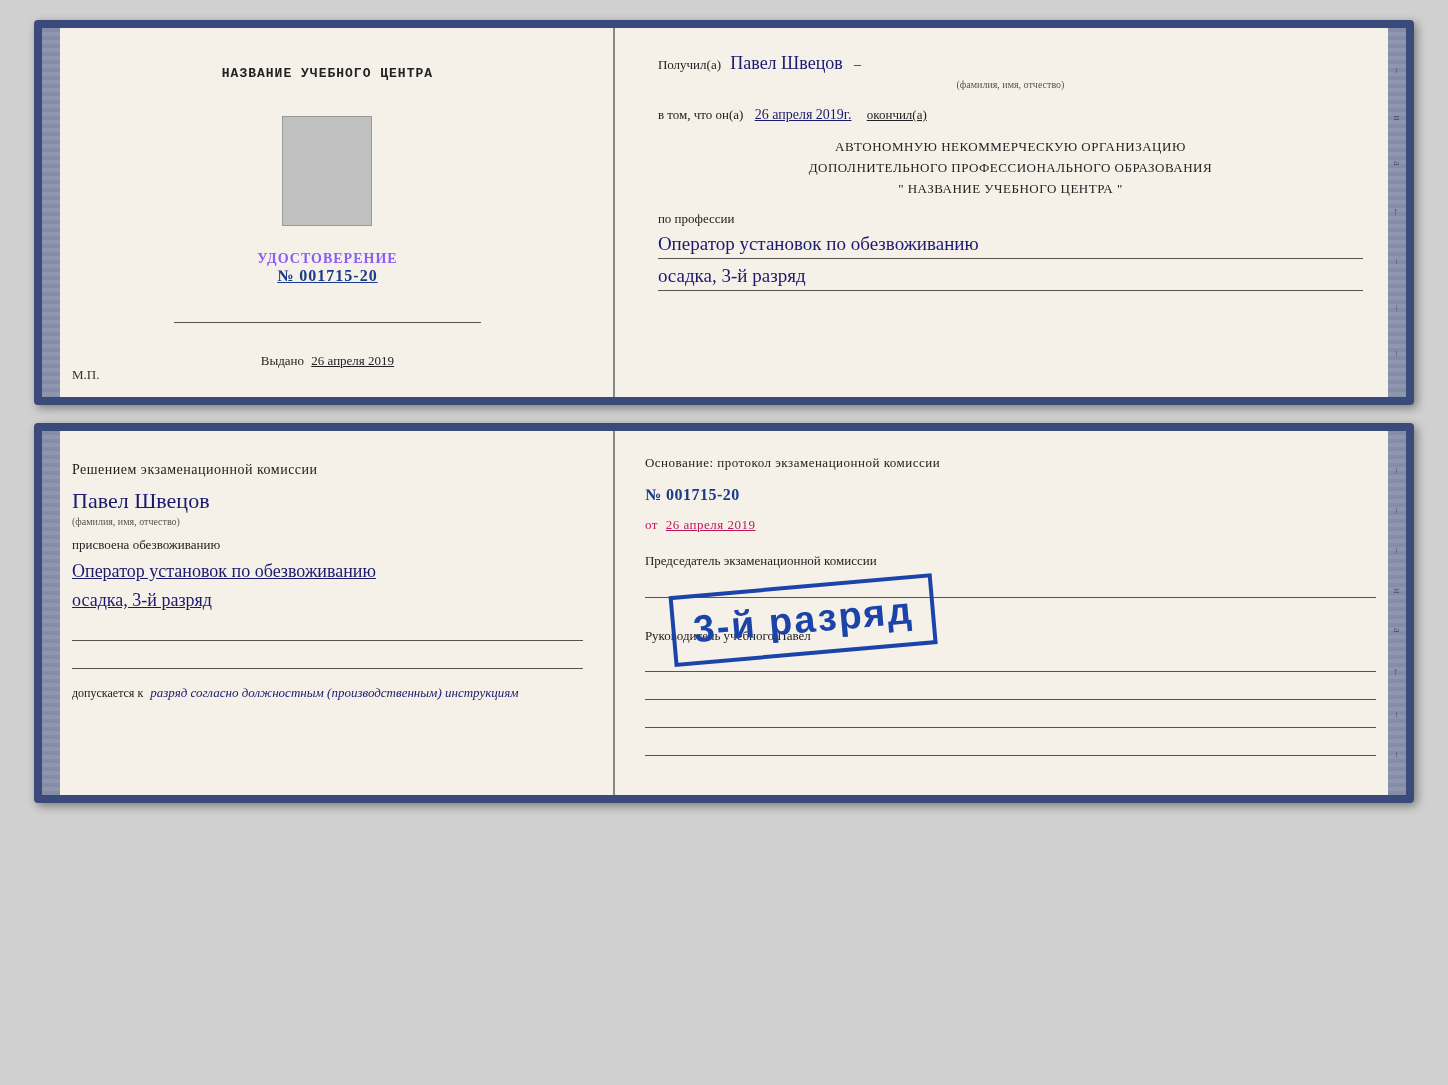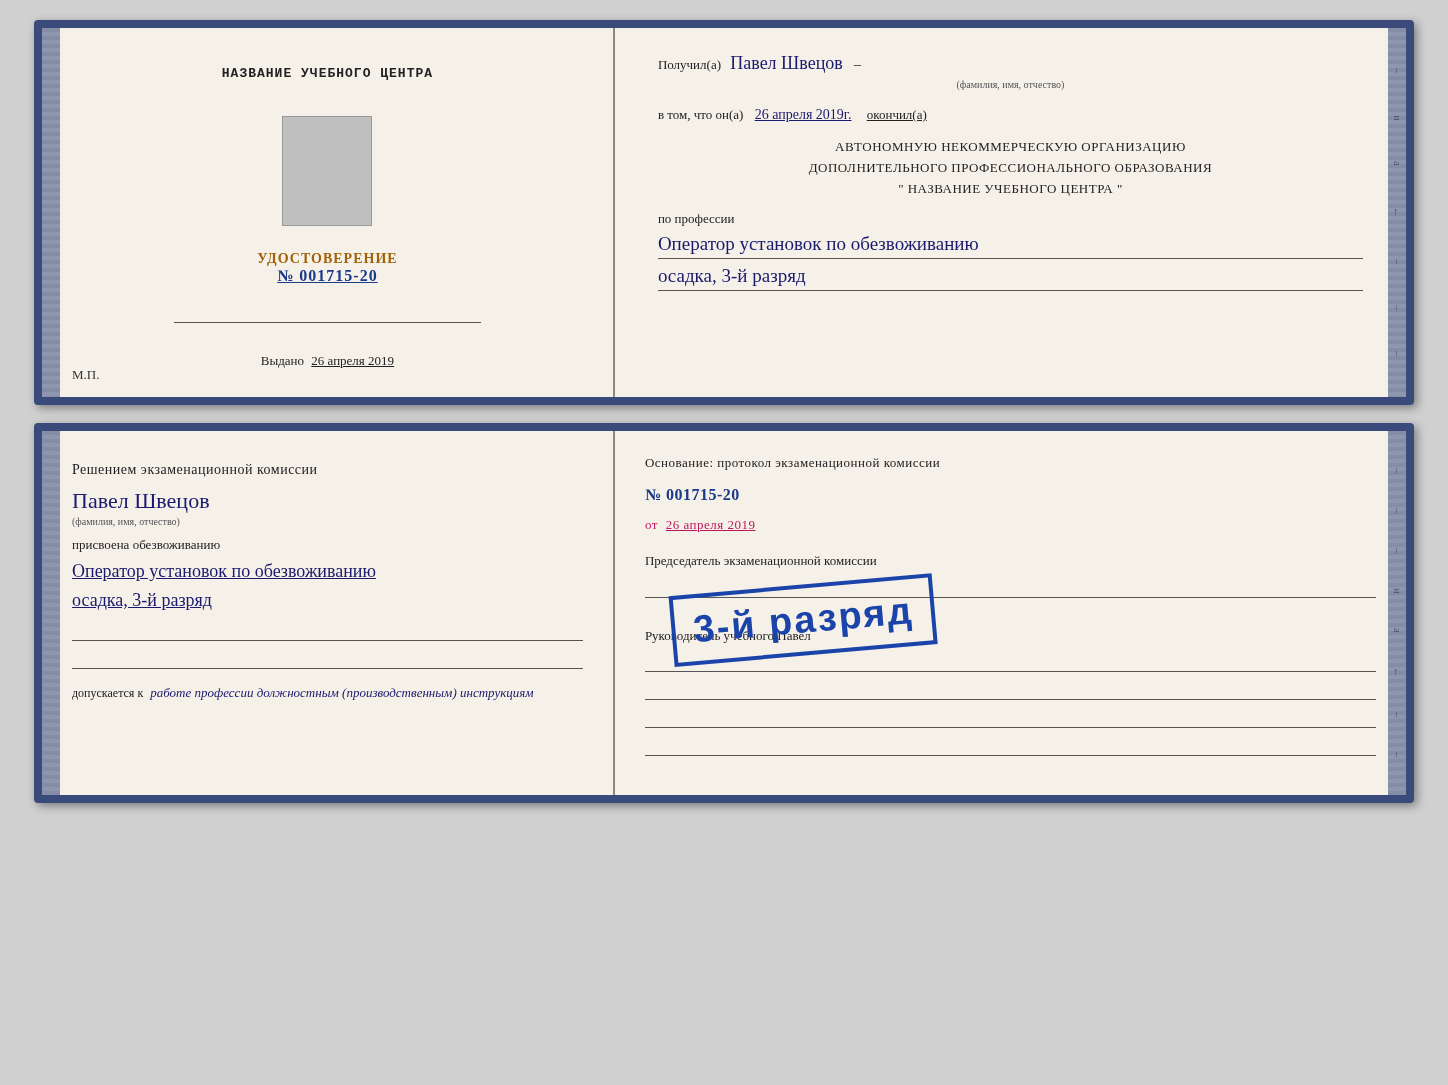--- a/index.html
+++ b/index.html
@@ -90,21 +90,21 @@
     .udostoverenie-block {
       text-align: center;
       margin-top: 10px;
     }
 
     .udostoverenie-title {
       font-size: 14px;
       font-weight: bold;
       text-transform: uppercase;
       letter-spacing: 1px;
-      color: #a16207;
+      color: #8b5cf6;
     }
 
     .udostoverenie-number {
       font-size: 16px;
       color: #1a3a8a;
       font-weight: bold;
       letter-spacing: 1px;
       text-decoration: underline;
     }
 
@@ -427,21 +427,21 @@
       <span class="kvalif-value">Оператор установок по обезвоживанию</span>
       <span class="kvalif-value" style="margin-top: 4px;">осадка, 3-й разряд</span>
 
       <div class="sign-lines">
         <div class="sign-line"></div>
         <div class="sign-line"></div>
       </div>
 
       <div class="dopuskaetsya">
         <span>допускается к</span>
-        <span class="dopuskaetsya-val" style="margin-left: 4px;">работе профессии должностным (производственным) инструкциям</span>
+        <span class="dopuskaetsya-val" style="margin-left: 4px;">разряд согласно должностным (производственным) инструкциям</span>
       </div>
     </div>
 
     <div class="doc2-right">
       <div class="osnование-block">
         <div>Основание: протокол экзаменационной  комиссии</div>
         <div class="osnov-number">№  001715-20</div>
         <div class="osnov-date">
           <span>от</span>
           <span style="margin-left: 4px; text-decoration: underline;">26 апреля 2019</span>

